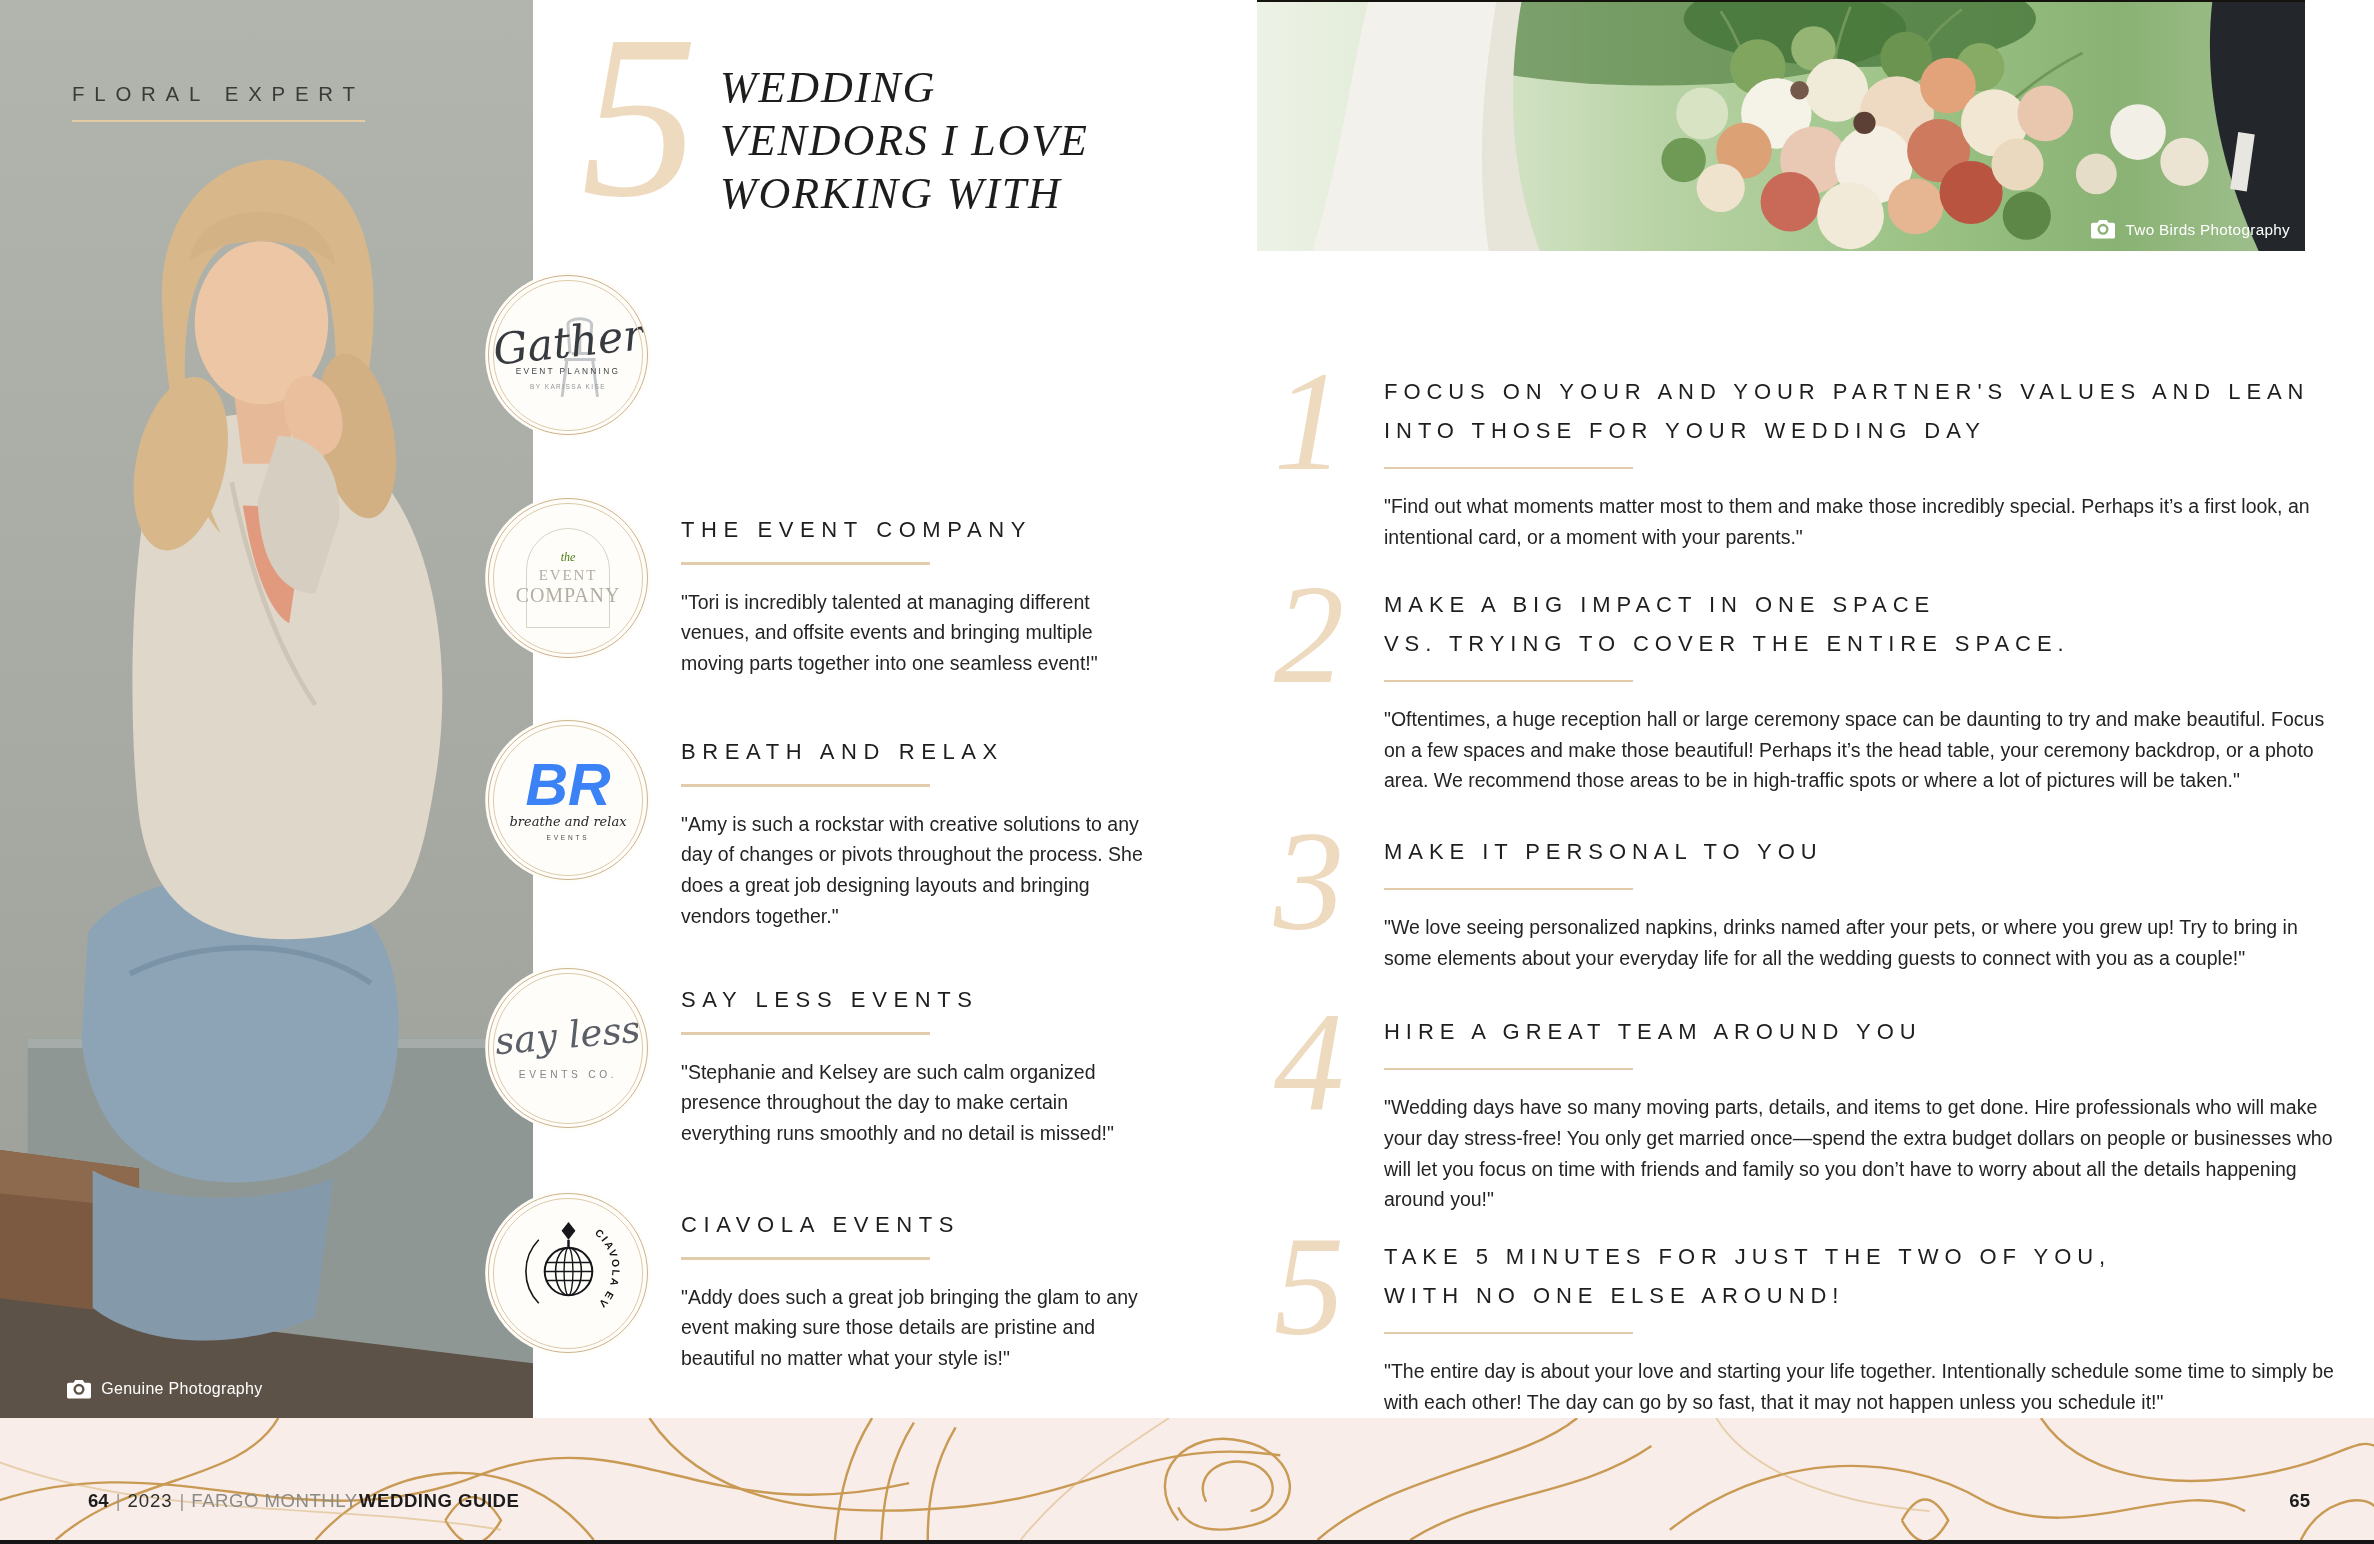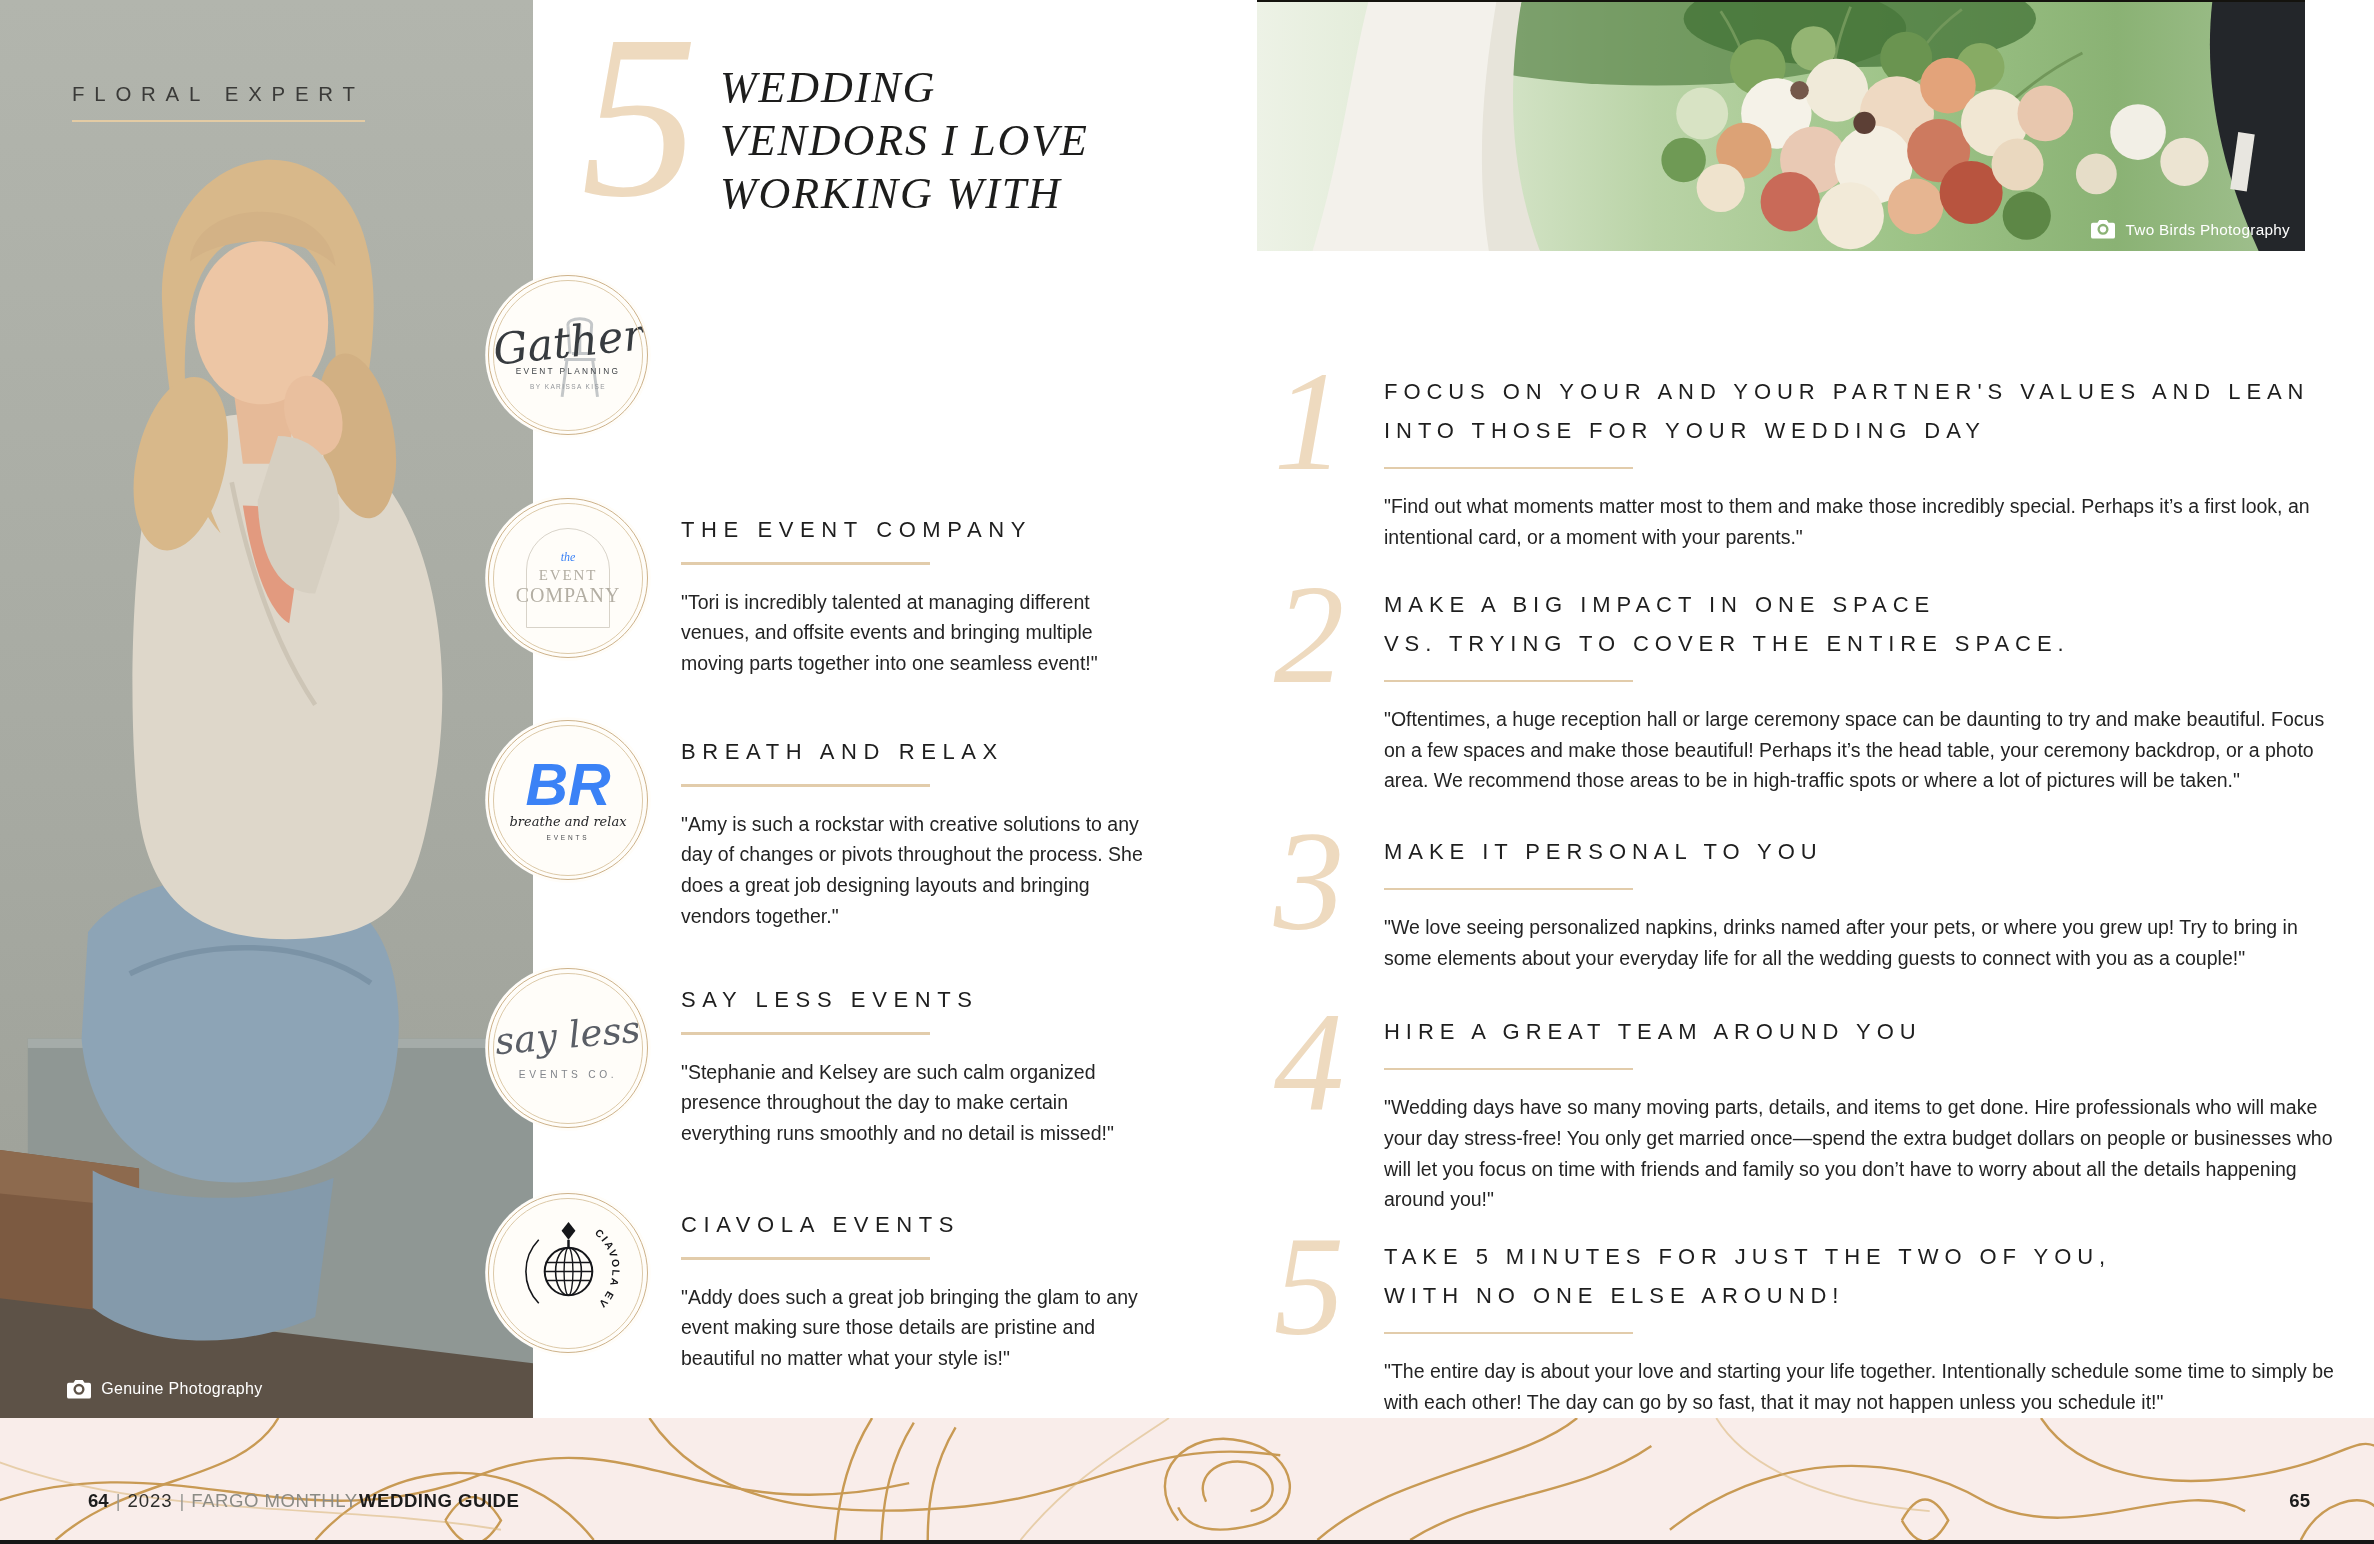--- a/index.html
+++ b/index.html
@@ -42,21 +42,21 @@
 
   
   .logo-inner{position:relative;display:flex;flex-direction:column;align-items:center;text-align:center;}
   .chair{position:absolute;left:50%;top:-3.7px;transform:translateX(-30%);width:59px;height:85px;opacity:.8;}
   .l-script{font-family:"DejaVu Serif",serif;font-style:italic;font-size:43px;line-height:1;
             color:#373b3f;transform:rotate(-6deg);position:relative;}
   .l-caps{font-size:8.3px;letter-spacing:2.3px;color:#3f4347;margin-top:2.8px;position:relative;}
   .l-tiny{font-size:6.5px;letter-spacing:1.4px;color:#93969a;margin-top:6.5px;position:relative;}
   .logo-event-company{width:82px;height:98px;border:1.4px solid #d8d3c9;
             border-radius:56px 56px 0 0;justify-content:center;color:#b3aea3;}
-  .l-the{font-family:"Liberation Serif",serif;font-style:italic;font-size:12px;color:#3b82f6;}
+  .l-the{font-family:"Liberation Serif",serif;font-style:italic;font-size:12px;color:#4d7c0f;}
   .l-ec1{font-family:"Liberation Serif",serif;font-size:15px;letter-spacing:1.9px;color:#b3aea3;margin-top:1.9px;}
   .l-ec2{font-family:"Liberation Serif",serif;font-size:20px;letter-spacing:0.9px;color:#b3aea3;}
   .l-br{font-family:Liberation Sans, sans-serif;font-style:italic;font-weight:bold;font-size:59px;
         line-height:.85;color:#3b82f6;}
   .l-brsub{font-family:"DejaVu Serif",serif;font-style:italic;font-size:13px;color:#26272a;margin-top:3.7px;}
   .l-tiny2{font-size:6.5px;letter-spacing:2.8px;color:#4b4d50;margin-top:4.6px;}
   .l-say{font-family:"DejaVu Serif",serif;font-style:italic;font-size:37px;line-height:1;
          color:#5a5e66;transform:rotate(-5deg);}
   .l-sayco{font-size:10.2px;letter-spacing:3.7px;color:#82858b;margin-top:15px;}
   .logo-ciavola svg{width:119px;height:119px;}

